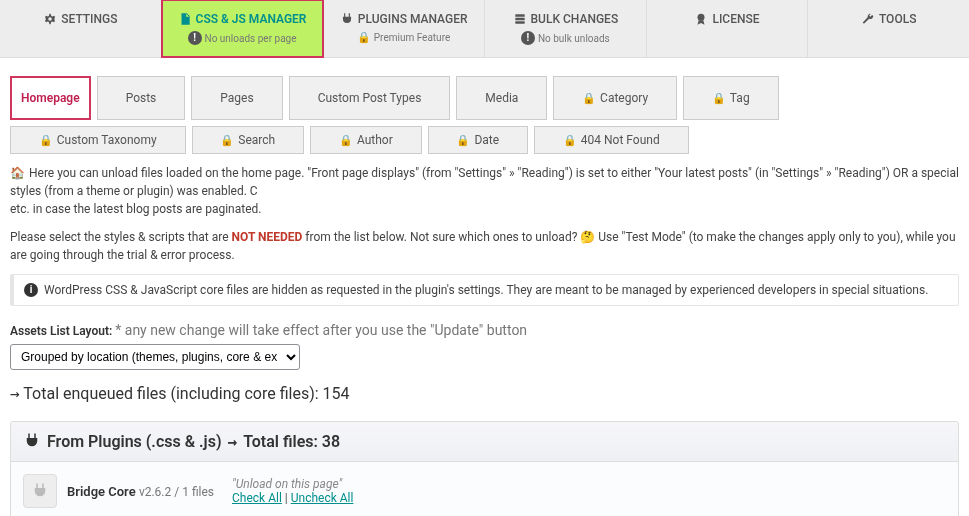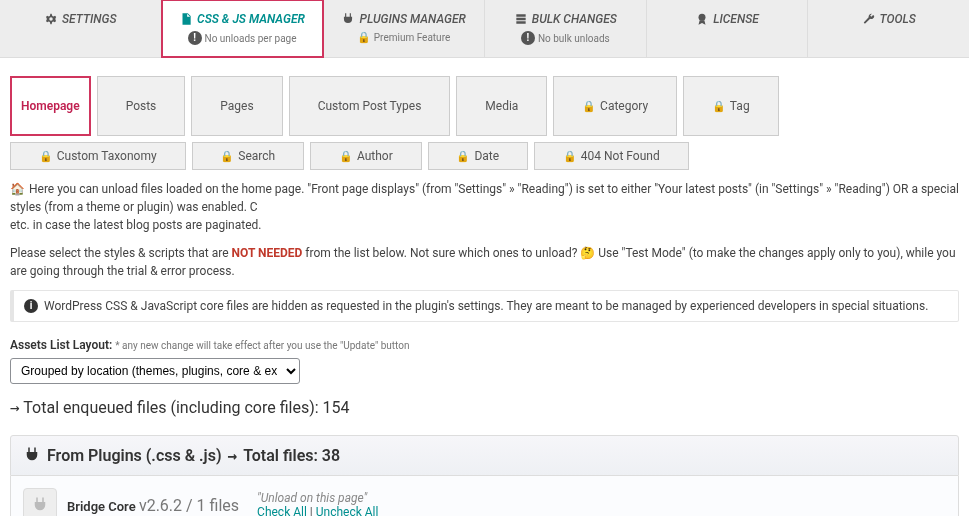--- a/index.html
+++ b/index.html
@@ -1,45 +1,45 @@
 <!DOCTYPE html>
 <html><head>
 <meta charset="utf-8">
 <style>
 * { box-sizing: border-box; margin: 0; padding: 0; }
 body { font-family: -apple-system, BlinkMacSystemFont, "Segoe UI", Roboto, sans-serif; font-size: 13px; color: #333; background: #fff; width: 969px; }
 .topnav { display: flex; background: #ededed; border-bottom: 1px solid #ddd; }
 .topnav-item { flex: 1; text-align: center; padding: 12px 8px; border-right: 1px solid #ddd; cursor: pointer; position: relative; }
 .topnav-item:last-child { border-right: none; }
-.topnav-item.active { background: #ffffff; }
+.topnav-item.active { background: #bef264; }
 .topnav-item.highlighted { outline: 2px solid #d0355e; outline-offset: -1px; }
-.topnav-title { font-size: 12px; color: #555; font-weight: 500; display: inline-flex; align-items: center; gap: 4px; font-style: italic; }
+.topnav-title { font-size: 12px; color: #555; font-weight: 500; display: inline-flex; align-items: center; gap: 4px; }
 .topnav-sub { font-size: 10px; color: #777; display: flex; align-items: center; justify-content: center; gap: 3px; margin-top: 2px; }
 .topnav-item.active .topnav-title { color: #008f8f; font-weight: 600; }
 .subtabs { display: flex; gap: 6px; padding: 18px 10px 10px 10px; flex-wrap: wrap; }
 .subtab { background: #f0f0f0; border: 1px solid #ccc; padding: 6px 28px; font-size: 12px; color: #555; cursor: pointer; display: inline-flex; align-items: center; gap: 4px; }
-.subtab.active { background: #fff; border: 2px solid #d0355e; color: #c02050; font-weight: 600; padding: 21px 9px; }
+.subtab.active { background: #fff; border: 2px solid #d0355e; color: #c02050; font-weight: 600; padding: 13px 9px; }
 .content { padding: 0 10px; }
 .info-block { font-size: 12px; color: #444; line-height: 1.5; margin-bottom: 10px; }
 .info-block .home-icon { margin-right: 4px; }
 .notneeded { color: #c0392b; font-weight: bold; }
 .notice-box { background: #fff; border: 1px solid #e5e5e5; padding: 8px 10px; font-size: 12px; color: #444; display: flex; align-items: center; gap: 6px; margin: 10px 0 16px 0; border-left: 4px solid #e5e5e5; border-radius: 2px; }
 .layout-row { font-size: 12px; margin-bottom: 6px; }
 .layout-row strong { font-weight: 600; }
-.layout-row .small { font-size: 10px; color: #777; }
+.layout-row .small { font-size: 14px; color: #777; }
 .layout-select { width: 290px; padding: 4px 6px; font-size: 12px; border: 1px solid #8c8f94; border-radius: 3px; background: #fff; margin-bottom: 14px; }
 .total-line { font-size: 16px; margin-bottom: 18px; }
 .arrow { font-family: monospace; }
 .section-header { background: linear-gradient(#f6f6f9,#eef0f4); border: 1px solid #ddd; padding: 10px 12px; font-size: 16px; font-weight: 600; display: flex; gap: 6px; border-radius: 3px 3px 0 0; }
 .section-body { border: 1px solid #ddd; border-top: none; padding: 12px; background: #fbfcfe; border-radius: 0 0 3px 3px; }
 .plugin-row { display: flex; align-items: center; gap: 10px; }
 .plugin-badge { width: 34px; height: 34px; background: #eee; border: 1px solid #ddd; border-radius: 4px; display: flex; align-items: center; justify-content: center; color: #aaa; }
 .plugin-name { font-size: 13px; }
 .plugin-name strong { font-weight: 600; }
-.plugin-meta { color: #777; font-size: 16px; }
+.plugin-meta { color: #777; font-size: 12px; }
 .unload-col { font-size: 12px; color: #555; margin-left: 8px; }
 .unload-col .link { color: #008f8f; text-decoration: underline; cursor: pointer; }
 .details { font-size: 12px; color: #555; margin-top: 14px; line-height: 1.9; }
 .details .handle-link { color: #008f8f; text-decoration: underline; }
 .muted { color: #888; font-style: italic; }
 .lock { font-size: 11px; }
 .icon-svg { width: 14px; height: 14px; fill: currentColor; display: inline-block; vertical-align: middle; }
 .help-circle { display:inline-block; width:14px; height:14px; border-radius:50%; background:#555; color:#fff; font-size:10px; line-height:14px; text-align:center; font-weight:bold; }
 </style>
 </head>

